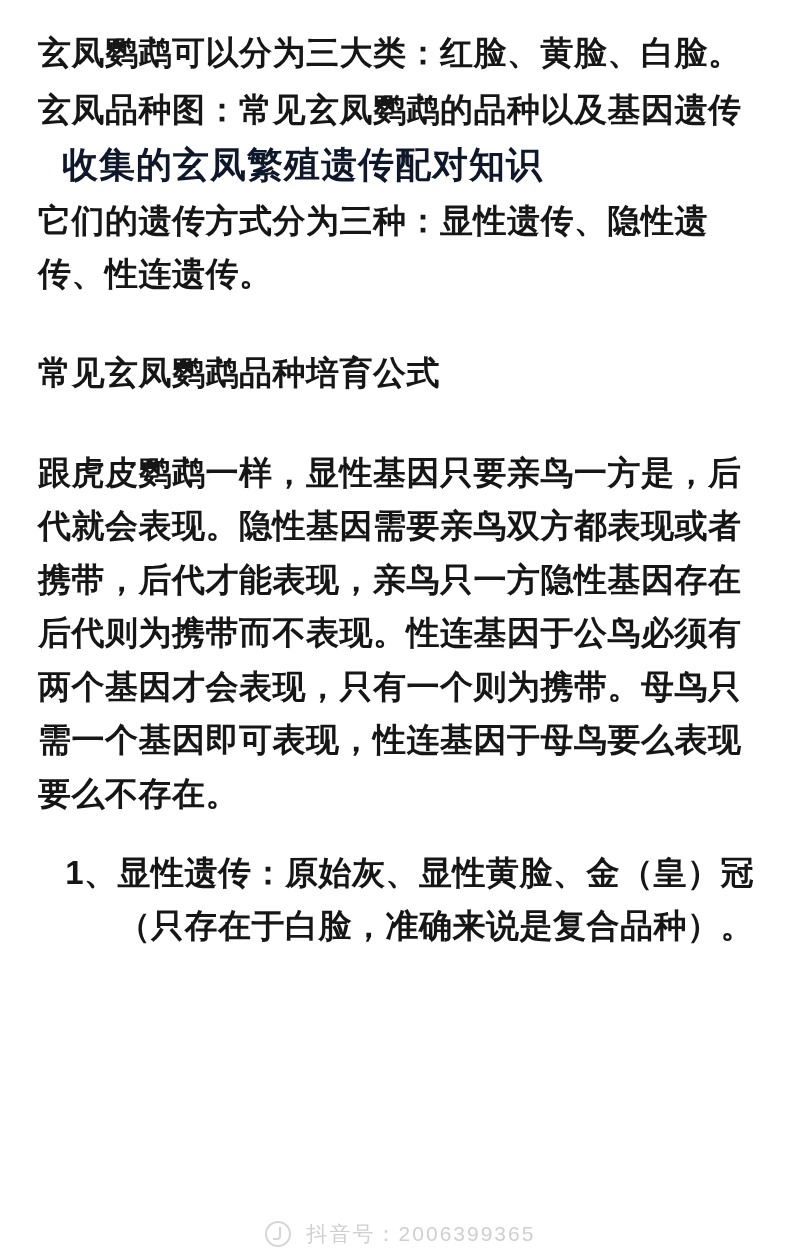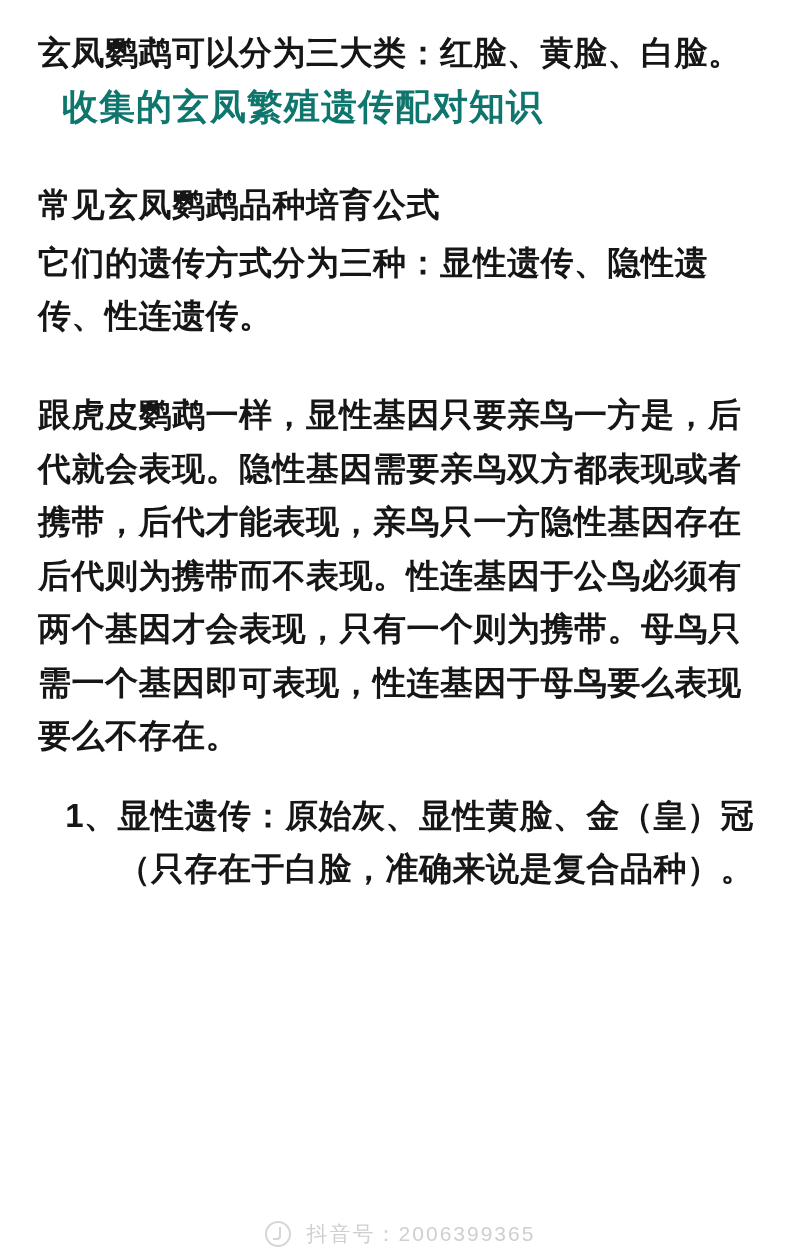--- a/index.html
+++ b/index.html
@@ -92,26 +92,27 @@
   }
 </style>
 </head>
 <body>
 
 <div class="page">
 
   <p class="semi">玄凤鹦鹉可以分为三大类：红脸、黄脸、白脸。</p>
 
 
+  <p class="semi para-gap-sm">玄凤品种图：常见玄凤鹦鹉的品种以及基因遗传</p>
 
-  <p class="highlight-line" style="color: #0f766e;">收集的玄凤繁殖遗传配对知识</p>
+  <p class="highlight-line" style="color: #0f172a;">收集的玄凤繁殖遗传配对知识</p>
+
+  <p class="bold-body">它们的遗传方式分为三种：显性遗传、隐性遗传、性连遗传。</p>
 
   <p class="bold-body para-gap-lg">常见玄凤鹦鹉品种培育公式</p>
-
-  <p class="bold-body">它们的遗传方式分为三种：显性遗传、隐性遗传、性连遗传。</p>
 
   <p class="bold-body para-gap-lg">跟虎皮鹦鹉一样，显性基因只要亲鸟一方是，后代就会表现。隐性基因需要亲鸟双方都表现或者携带，后代才能表现，亲鸟只一方隐性基因存在后代则为携带而不表现。性连基因于公鸟必须有两个基因才会表现，只有一个则为携带。母鸟只需一个基因即可表现，性连基因于母鸟要么表现要么不存在。</p>
 
   <p class="bold-body para-gap-md">1、显性遗传：原始灰、显性黄脸、金（皇）冠（只存在于白脸，准确来说是复合品种）。</p>
 
   <div class="bottom-fade"></div>
 
   <div class="watermark">
     <span class="wm-logo"></span>
     <span>抖音号：2006399365</span>

